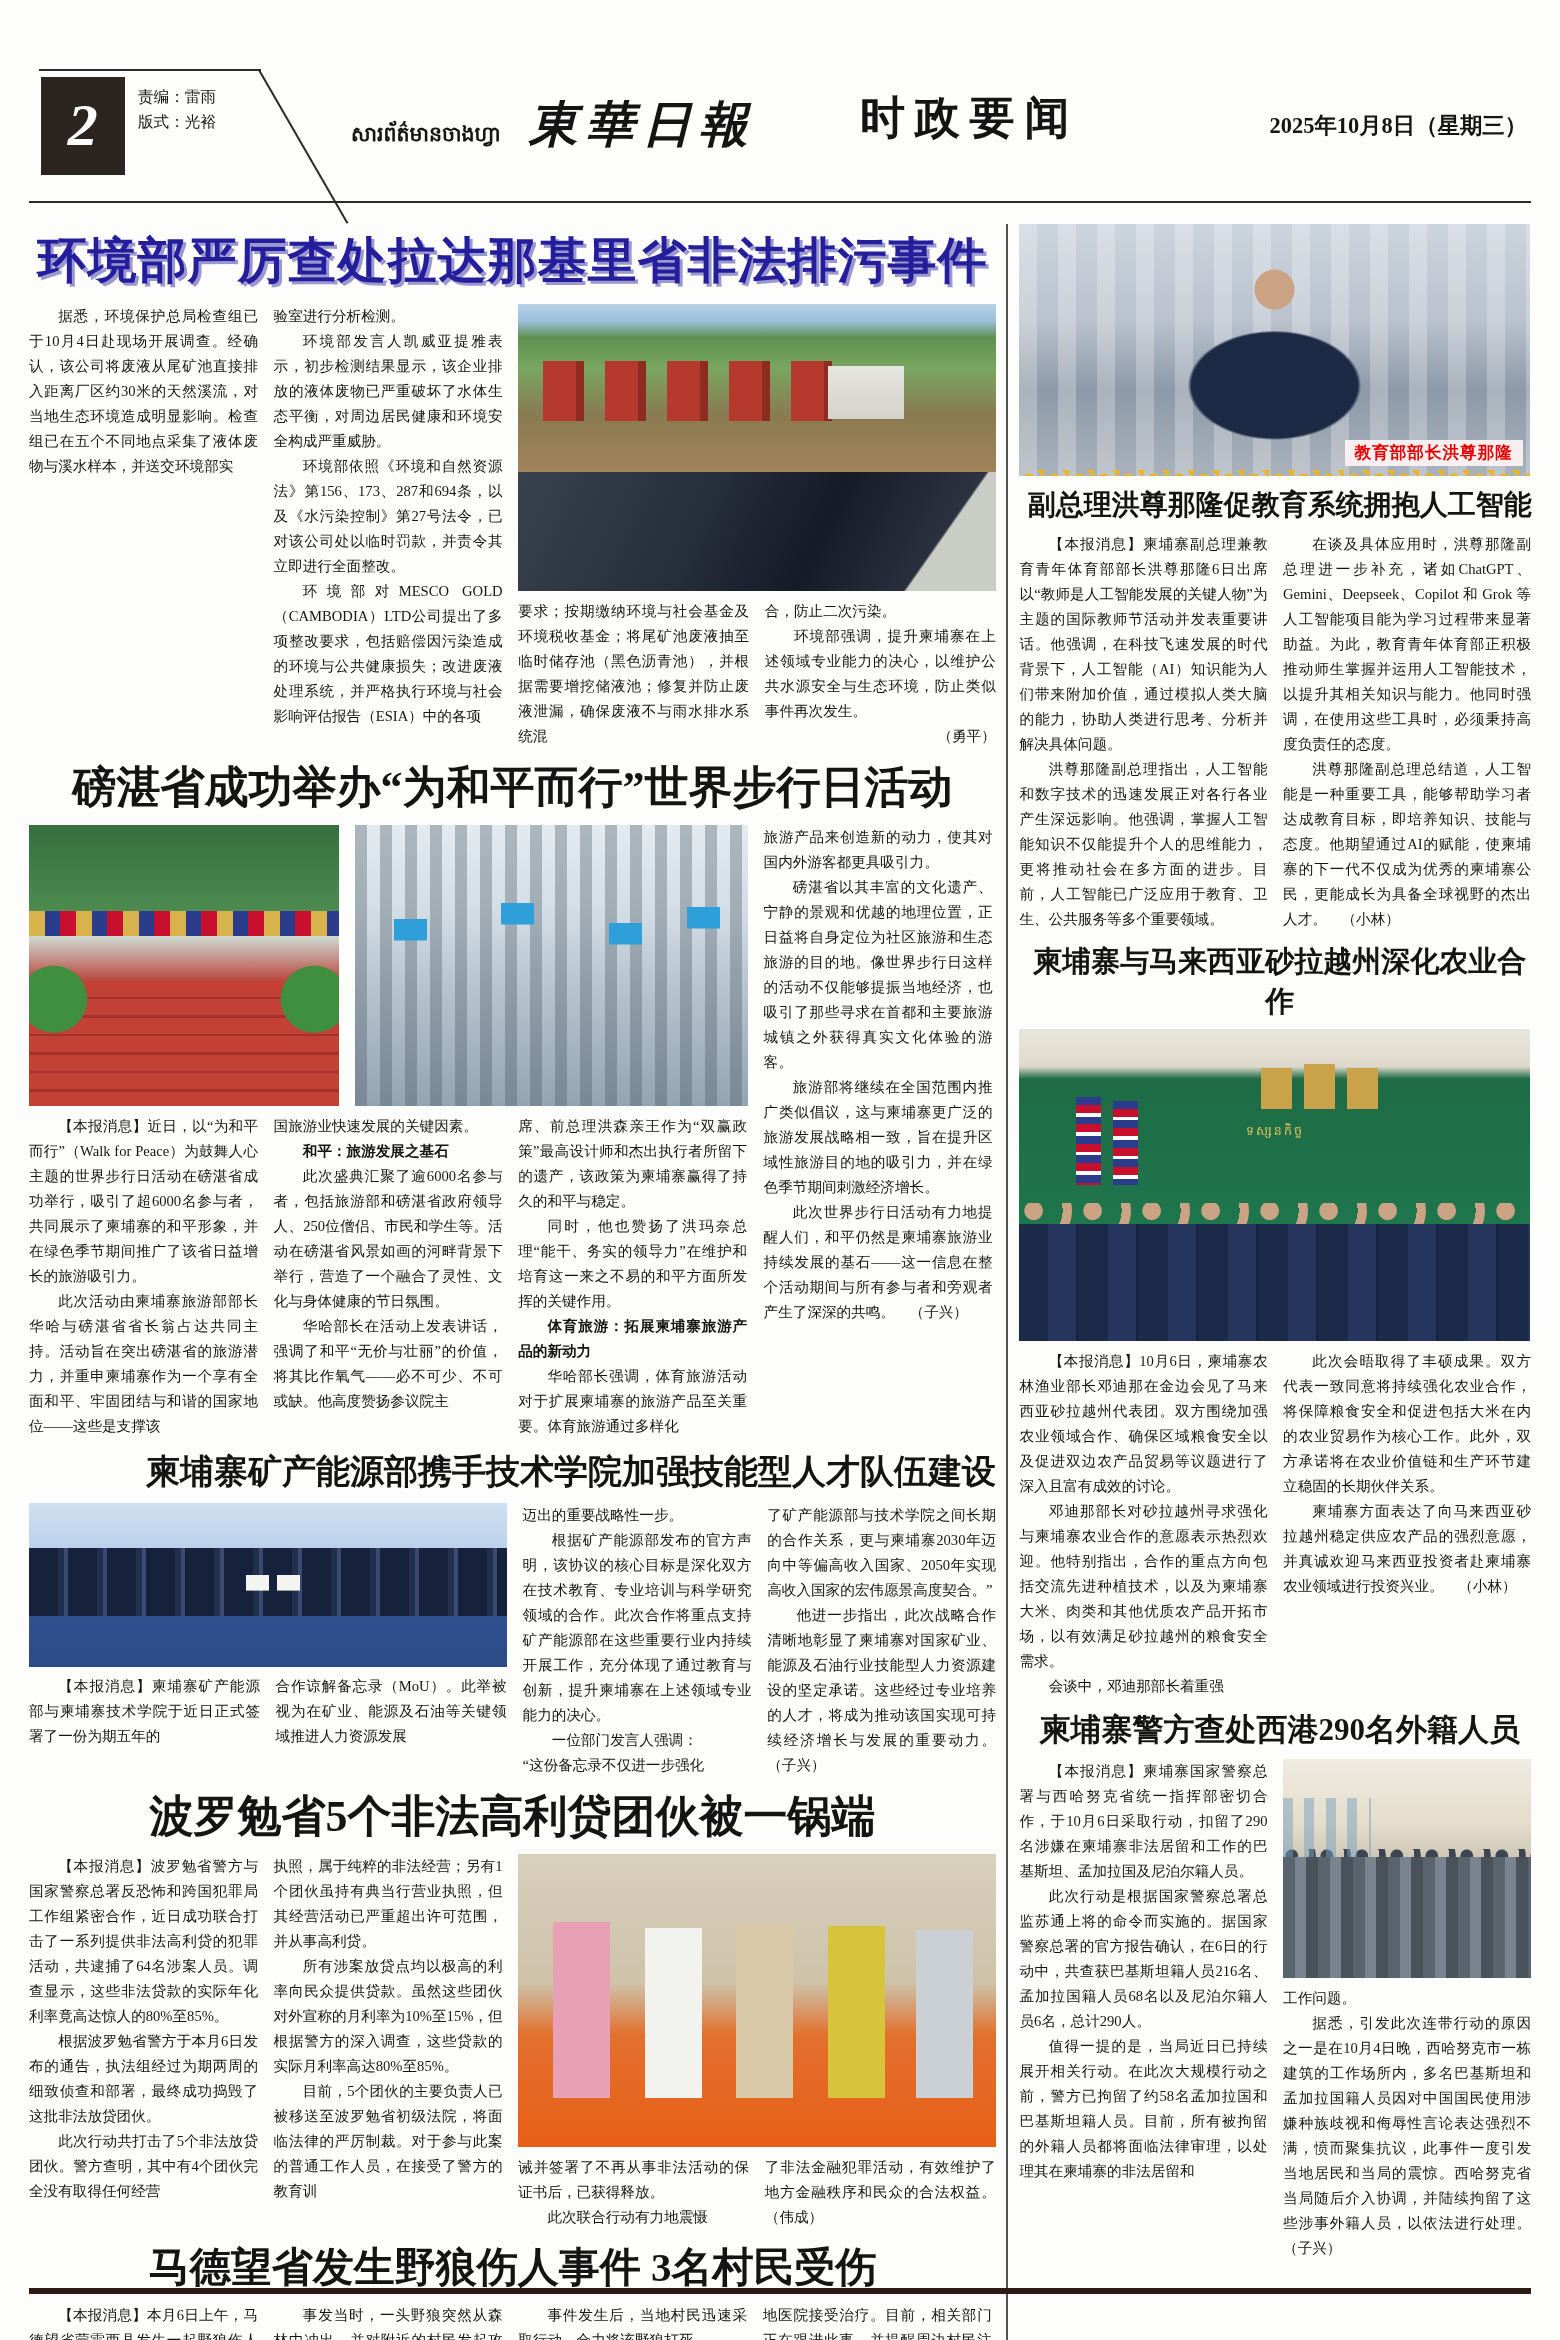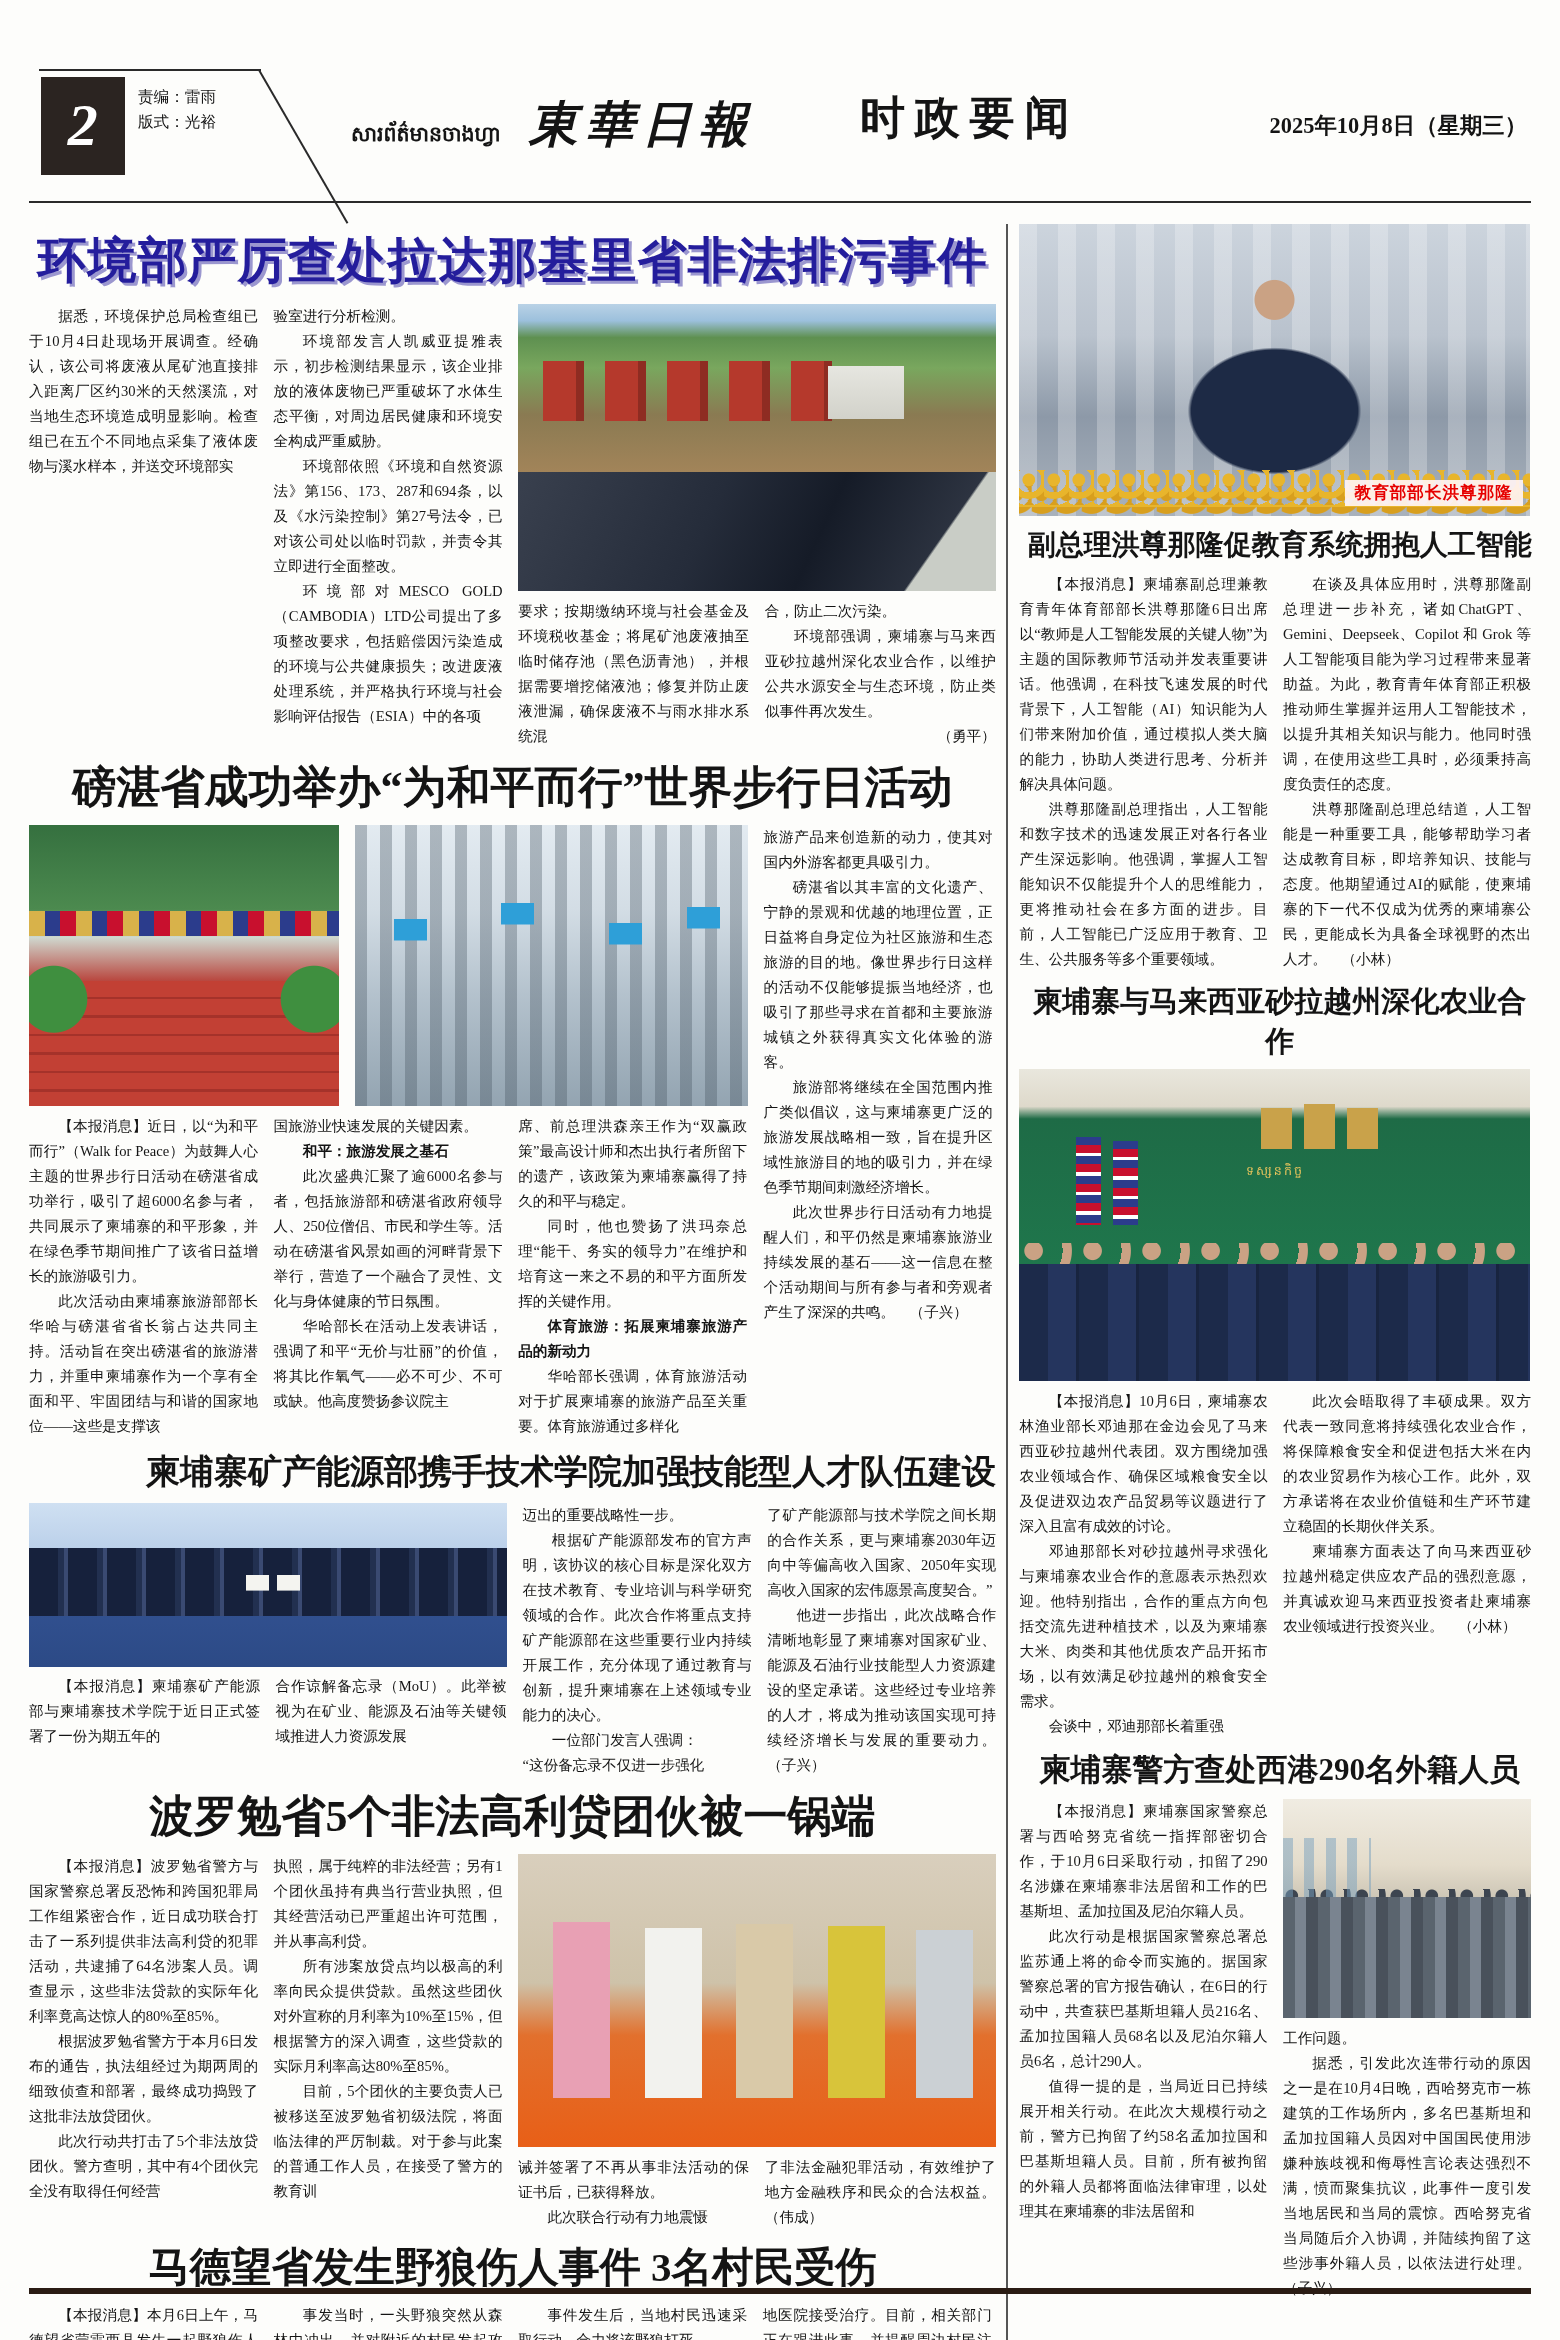--- a/index.html
+++ b/index.html
@@ -79,21 +79,21 @@
       repeating-linear-gradient(90deg,#16213c 0 29px,#223050 29px 35px,#3a4a72 35px 39px) 0 45px / 100% 68px no-repeat,
       linear-gradient(180deg,#cfe0f2 0%,#b7cde8 34%,#31508f 66%,#2c4a86 100%);}
   .ph-loan{width:478px;height:293px;
     background:
       linear-gradient(#e8a0b4,#e8a0b4) 35px 68px / 57px 176px no-repeat,
       linear-gradient(#f2f2ee,#f2f2ee) 127px 74px / 57px 170px no-repeat,
       linear-gradient(#d9c9a8,#d9c9a8) 218px 70px / 57px 174px no-repeat,
       linear-gradient(#d8c43a,#d8c43a) 310px 72px / 57px 172px no-repeat,
       linear-gradient(#cbd0d4,#cbd0d4) 398px 76px / 57px 168px no-repeat,
       linear-gradient(180deg,#d9cfbd 0%,#cec2a9 44%,#e2702d 62%,#e85f17 100%);}
-  .ph-minister{width:511px;height:292px;
+  .ph-minister{width:511px;height:252px;
     background:
       repeating-radial-gradient(circle at 9.8px 9.8px,#e8b52c 0 5.9px,rgba(0,0,0,0) 6.8px 12.7px) 0 246px / 25px 37px repeat-x,
       repeating-radial-gradient(circle at 9.8px 9.8px,#d89f1e 0 5.9px,rgba(0,0,0,0) 6.8px 12.7px) 12.7px 261px / 25px 37px repeat-x,
       radial-gradient(circle at 50% 26%,#caa284 0 19.5px,rgba(0,0,0,0) 20.5px),
       radial-gradient(ellipse at 50% 64%,#1d2a45 0 23%,rgba(0,0,0,0) 24%),
       repeating-linear-gradient(90deg,rgba(255,255,255,.25) 0 17.6px,rgba(0,0,0,0) 17.6px 39px),
       linear-gradient(180deg,#ccd4dd 0%,#b9c2cd 38%,#8d99a8 66%,#a9b2bc 100%);}
   .ph-agri{width:511px;height:312px;
     background:
       linear-gradient(#c9a24a,#c9a24a) 242px 39px / 31px 41px no-repeat,
@@ -157,21 +157,21 @@
             </div>
           <div class="w490 stack">
             <div class="photo ph-mine-top"></div>
             <div class="photo ph-mine-bot"></div>
             <div class="cols caprow">
               <div class="w237">
                   <p class="para ni">要求；按期缴纳环境与社会基金及环境税收基金；将尾矿池废液抽至临时储存池（黑色沥青池），并根据需要增挖储液池；修复并防止废液泄漏，确保废液不与雨水排水系统混</p>
                 </div>
               <div class="w237">
                   <p class="para ni">合，防止二次污染。</p>
-                  <p class="para">环境部强调，柬埔寨与马来西亚砂拉越州深化农业合作，以维护公共水源安全与生态环境，防止类似事件再次发生。</p>
+                  <p class="para">环境部强调，提升柬埔寨在上述领域专业能力的决心，以维护公共水源安全与生态环境，防止类似事件再次发生。</p>
                   <p class="para r">（勇平）</p>
                 </div>
             </div>
           </div>
         </div>
       </section>
 
       <section>
         <h2 class="h-walk">磅湛省成功举办“为和平而行”世界步行日活动</h2>
         <div class="cols">

